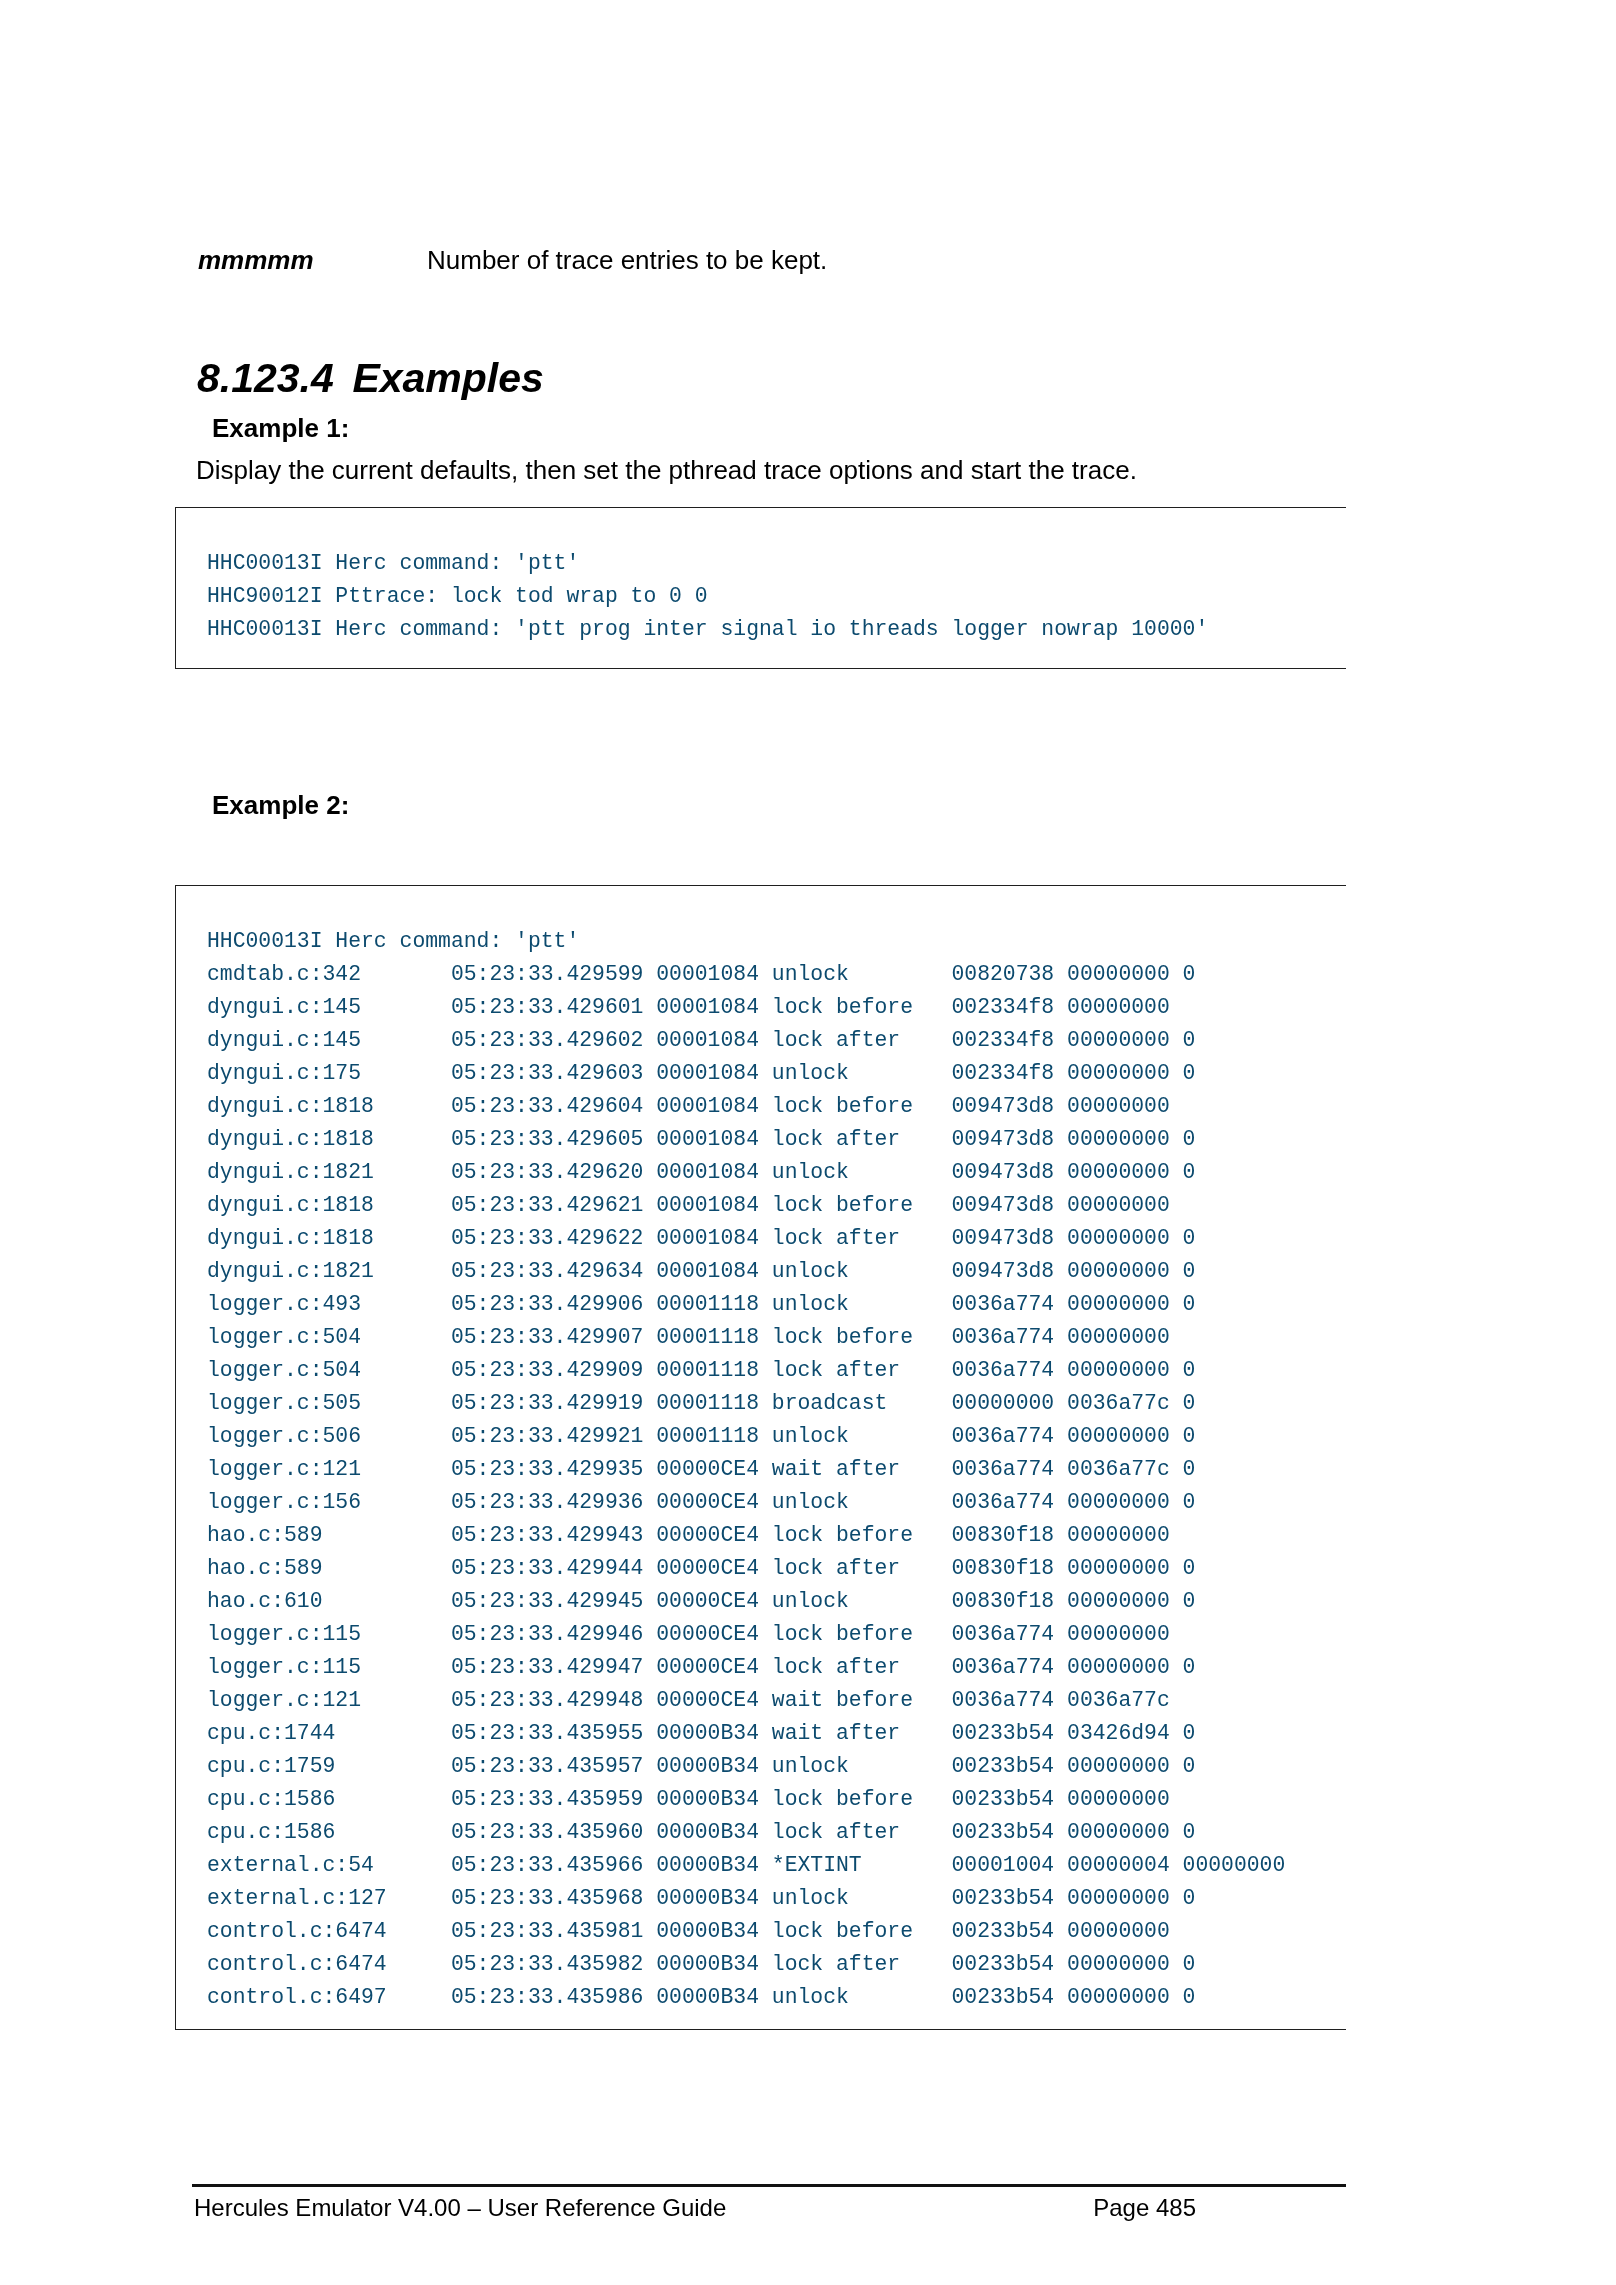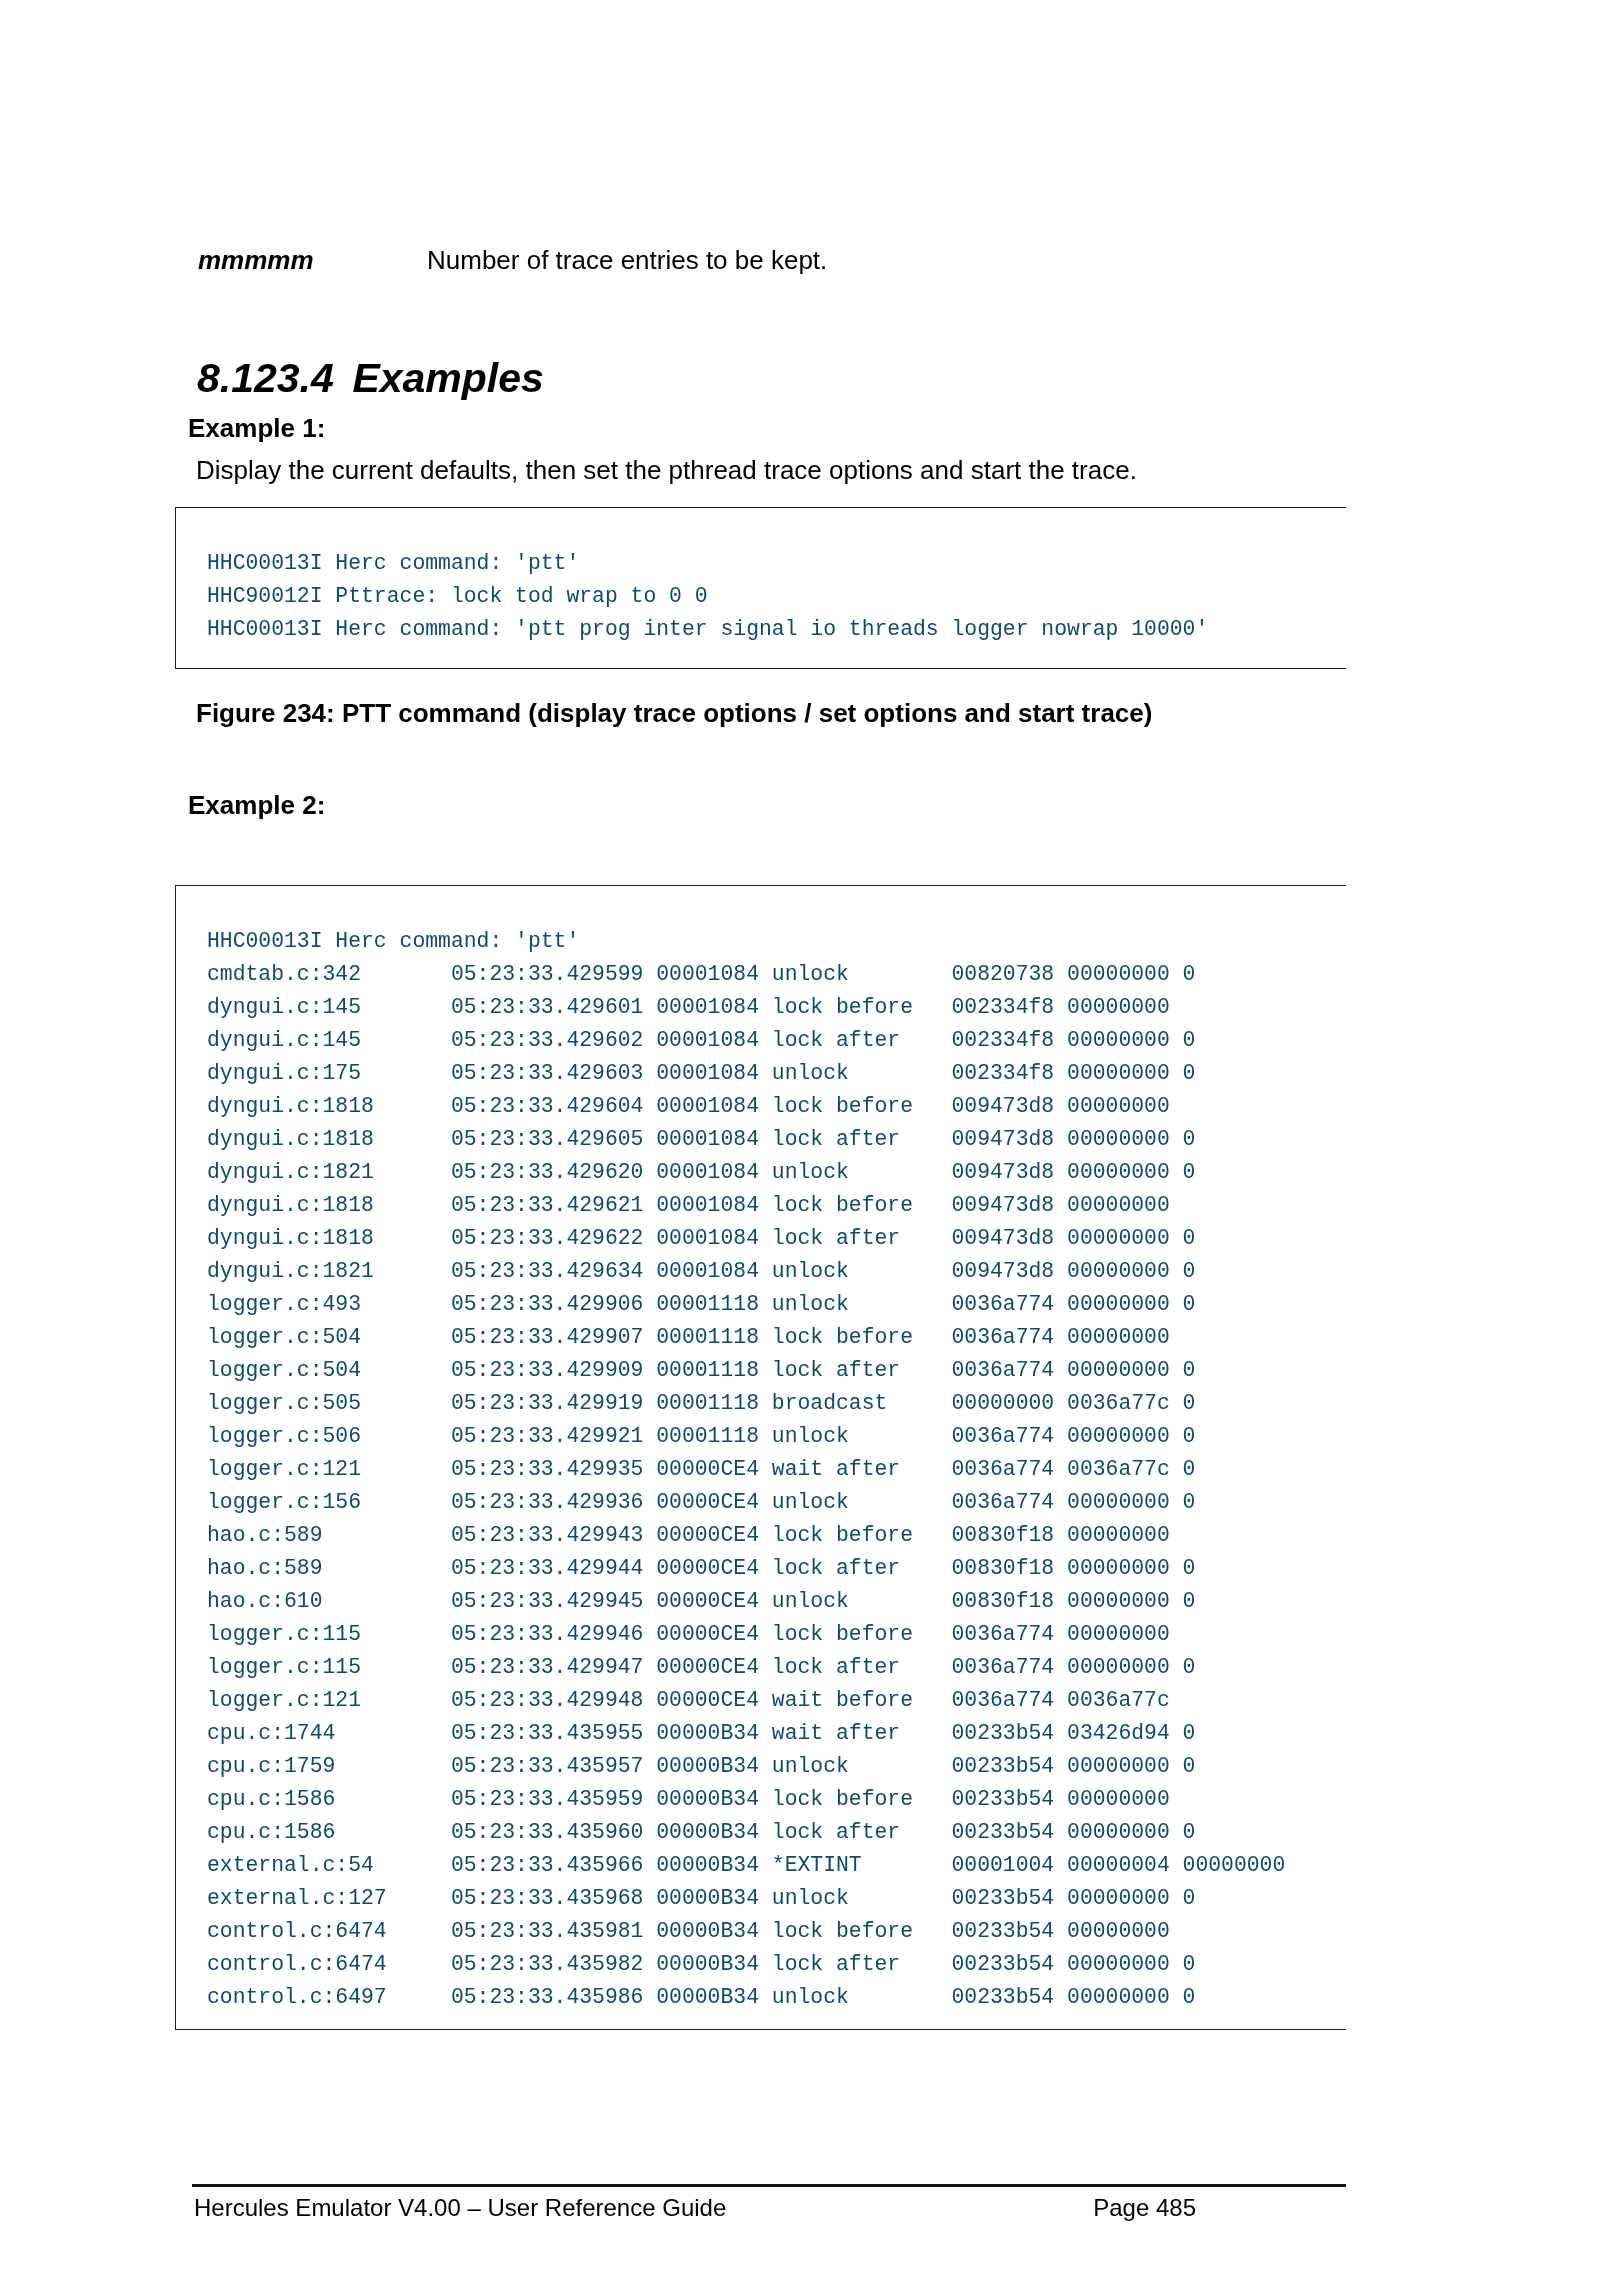--- a/index.html
+++ b/index.html
@@ -30,21 +30,21 @@
 
   .section-heading {
     left: 197px; top: 355px;
     font-size: 41px; line-height: 47px;
     font-weight: bold; font-style: italic;
     white-space: nowrap;
   }
   .section-heading .gap { display: inline-block; width: 18.6px; }
 
   .sub-label {
-    left: 188px;
+    left: 212px;
     font-size: 26px; line-height: 32px;
     font-weight: bold;
   }
   .body-text {
     left: 196px;
     font-size: 26px; line-height: 32px;
   }
 
   .code-box {
     left: 175px;
@@ -100,21 +100,20 @@
 
   <div class="abs sub-label" style="top:412px;">Example 1:</div>
   <div class="abs body-text" style="top:454px;">Display the current defaults, then set the pthread trace options and start the trace.</div>
 
   <div class="abs code-box code-box-1">
     <pre>HHC00013I Herc command: 'ptt'
 HHC90012I Pttrace: lock tod wrap to 0 0
 HHC00013I Herc command: 'ptt prog inter signal io threads logger nowrap 10000'</pre>
   </div>
 
-  <div class="abs figure-caption">Figure 234: PTT command (display trace options / set options and start trace)</div>
 
   <div class="abs sub-label" style="top:789px;">Example 2:</div>
   <div class="abs body-text" style="top:879px;">Display the pthread trace entries.</div>
 
   <div class="abs code-box code-box-2">
     <pre>HHC00013I Herc command: 'ptt'
 cmdtab.c:342       05:23:33.429599 00001084 unlock        00820738 00000000 0
 dyngui.c:145       05:23:33.429601 00001084 lock before   002334f8 00000000
 dyngui.c:145       05:23:33.429602 00001084 lock after    002334f8 00000000 0
 dyngui.c:175       05:23:33.429603 00001084 unlock        002334f8 00000000 0

